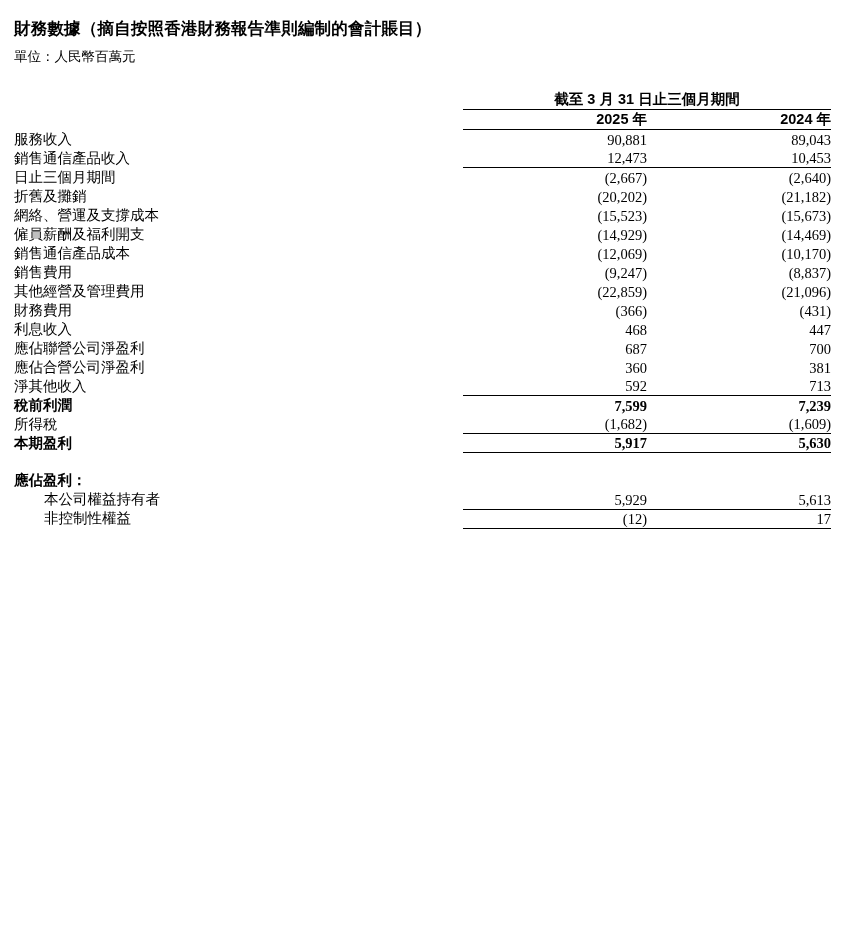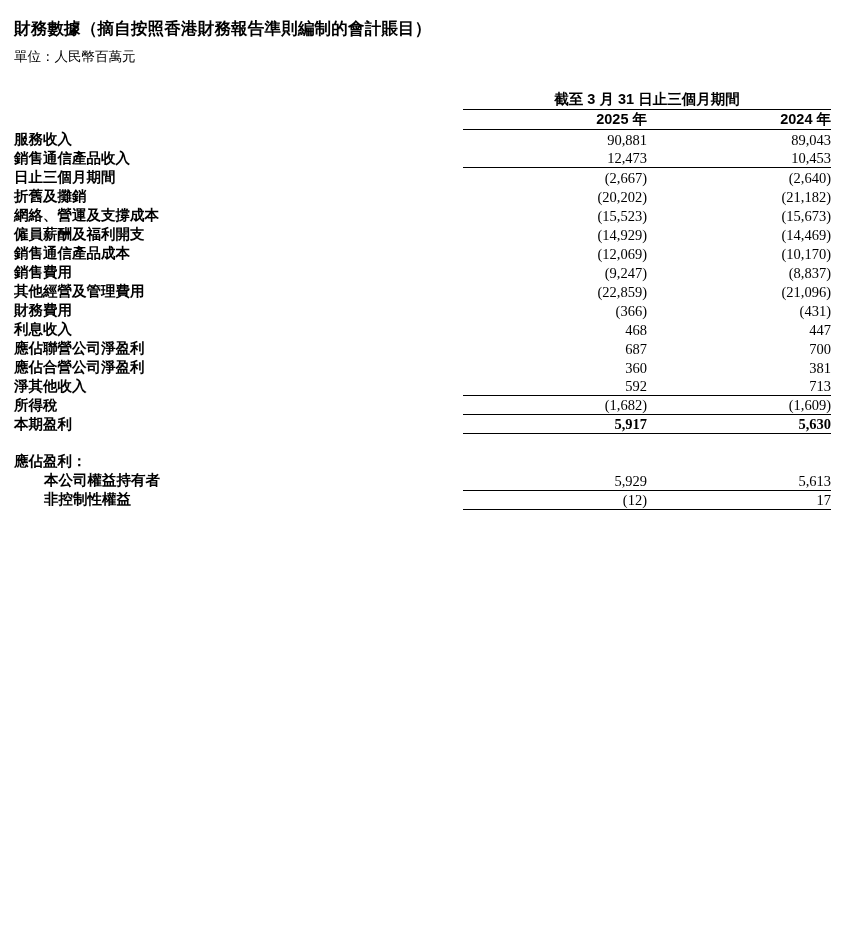--- a/index.html
+++ b/index.html
@@ -49,21 +49,20 @@
 
   table.fin td, table.fin th {
     padding: 0;
     vertical-align: bottom;
   }
   .lbl {
     font-size: 14.5px;
     text-align: left;
     padding: 7px 0 7px 8px;
     white-space: nowrap;
-    font-weight: bold;
   }
   .lbl.indent1 { padding-left: 30px; }
   .num {
     font-size: 14.5px;
     text-align: right;
     padding: 7px 6px 7px 0;
     white-space: nowrap;
     font-family: Liberation Serif, serif;
   }
   .bold { font-weight: bold; }
@@ -195,20 +194,26 @@
           <td></td>
           <td class="num">381</td>
         </tr>
         <tr>
           <td class="lbl">淨其他收入</td>
           <td class="num underline-num">592</td>
           <td></td>
           <td class="num underline-num">713</td>
         </tr>
         <tr>
+          <td class="lbl bold">稅前利潤</td>
+          <td class="num bold">7,599</td>
+          <td></td>
+          <td class="num bold">7,239</td>
+        </tr>
+        <tr>
           <td class="lbl">所得稅</td>
           <td class="num underline-num">(1,682)</td>
           <td></td>
           <td class="num underline-num">(1,609)</td>
         </tr>
         <tr>
           <td class="lbl bold">本期盈利</td>
           <td class="num bold underline-num">5,917</td>
           <td></td>
           <td class="num bold underline-num">5,630</td>

